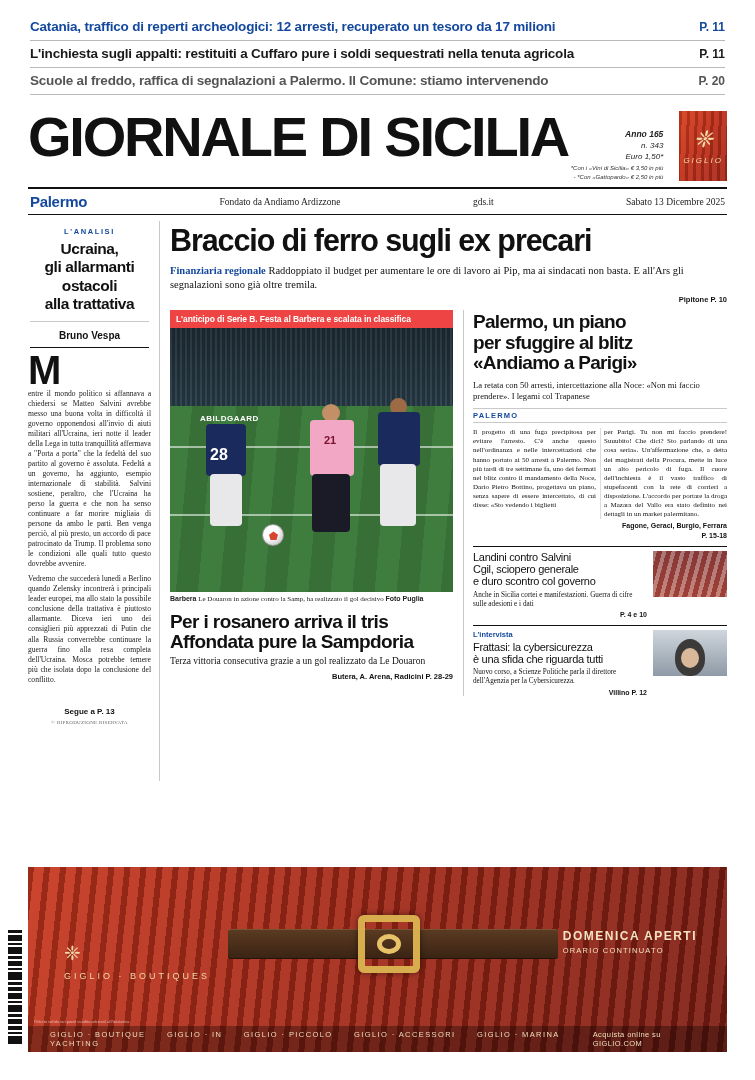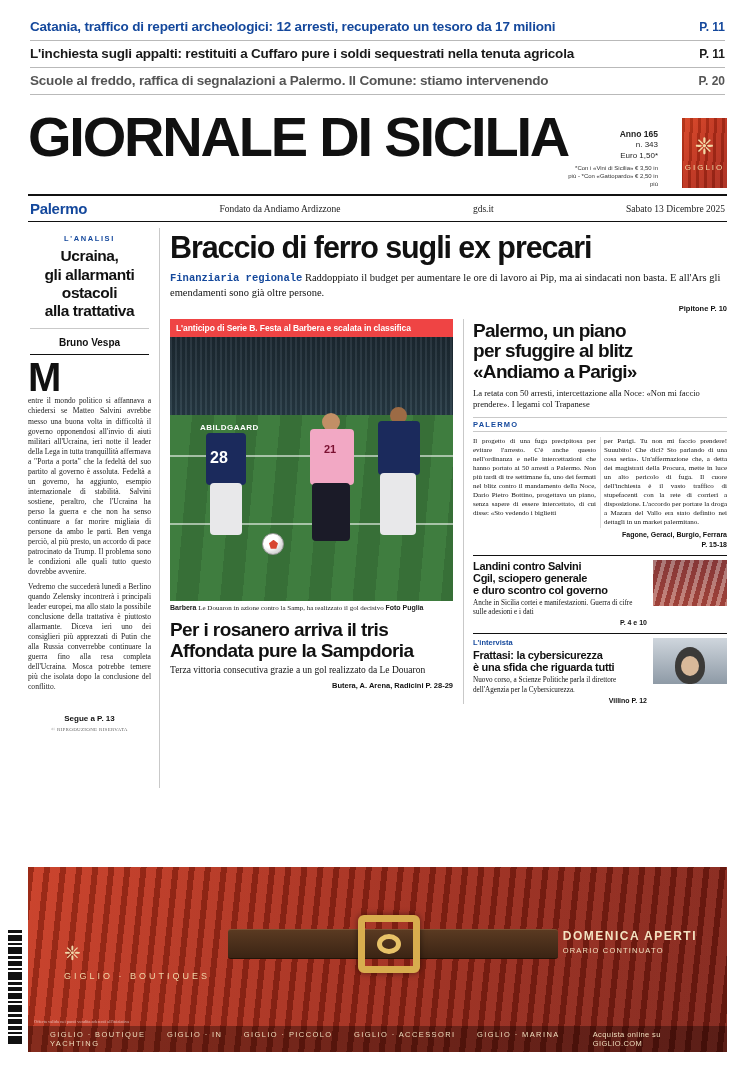--- a/index.html
+++ b/index.html
@@ -40,21 +40,21 @@
   }
   .logo-title {
     font-family:"Liberation Sans", sans-serif;
     font-weight:bold;
     font-size:56px;
     letter-spacing:-2.2px;
     line-height:1;
     margin-top:4px;
     white-space:nowrap;
   }
-  .mast-right { display:flex; align-items:flex-end; gap:24px; margin-top:6px; }
+  .mast-right { display:flex; align-items:center; gap:16px; margin-top:6px;font-style:italic; }
   .anno {
     text-align:right;
     font-family:"Liberation Sans", sans-serif;
     font-size:8px; line-height:1.35; color:#222; padding-top:18px;
   }
   .anno .a1 { font-weight:bold; font-size:8.5px; }
   .anno .a4 { font-size:6px; color:#333; margin-top:2px; }
   .giglio-box {
     width:92px; height:70px;
     background:linear-gradient(120deg,#d9411f 0%, #c0301a 45%, #a8281a 100%);
@@ -135,21 +135,21 @@
   
   .lead-head {
     font-family:"Liberation Sans", sans-serif;
     font-weight:bold; font-size:30.5px; letter-spacing:-1.1px; line-height:1.02;
     margin:4px 0 8px 0;
   }
   .lead-sub {
     font-size:10.5px; line-height:1.3; margin-bottom:4px;
   }
   .lead-sub .kicker {
-    font-family:Liberation Mono, monospace;
+    font-family:Liberation Serif, serif;
     color:#14489c; font-weight:bold; font-size:10.5px;margin-top:32px;
   }
   .byline-right {
     font-family:"Liberation Sans", sans-serif;
     font-size:7.5px; font-weight:bold; text-align:right; margin-bottom:6px;
   }
   .split { display:flex; gap:10px; }
   .split-left { width:283px; }
   .split-right { width:auto; flex:1; border-left:1px solid #c9c9c9; padding-left:9px; }
 
@@ -178,21 +178,21 @@
     position:absolute; left:-10%; width:120%; height:2px; background:rgba(255,255,255,.55);
   }
   .pl1 { top:118px; }
   .pl2 { top:186px; }
   .player { position:absolute; }
   .p-body { position:absolute; border-radius:4px; }
   
   .pA { left:28px; top:96px; width:58px; height:124px; }
   .pA .torso { left:8px; top:0; width:40px; height:52px; background:#1b2a5c; }
   .pA .legs { left:12px; top:50px; width:32px; height:52px; background:#e8e8ea; }
-  .pA .num { position:absolute; left:12px; top:16px; color:#fff; font-family:"Liberation Sans",sans-serif; font-weight:bold; font-size:16px; }
+  .pA .num { position:absolute; left:12px; top:22px; color:#fff; font-family:"Liberation Sans",sans-serif; font-weight:bold; font-size:16px; }
   .pA .name { position:absolute; left:2px; top:-10px; color:#fff; font-family:"Liberation Sans",sans-serif; font-weight:bold; font-size:8px; letter-spacing:.5px; }
   
   .pB { left:126px; top:84px; width:78px; height:142px; }
   .pB .torso { left:14px; top:8px; width:44px; height:56px; background:#f2a8c4; }
   .pB .legs { left:16px; top:62px; width:38px; height:58px; background:#1b1b28; }
   .pB .head { position:absolute; left:26px; top:-8px; width:18px; height:18px; border-radius:50%; background:#c28f66; }
   .pB .num { position:absolute; left:28px; top:22px; color:#7a1030; font-family:"Liberation Sans",sans-serif; font-weight:bold; font-size:11px; }
   
   .pC { left:196px; top:78px; width:72px; height:150px; }
   .pC .torso { left:12px; top:6px; width:42px; height:54px; background:#1b2a5c; }
@@ -237,21 +237,21 @@
     font-weight:bold; font-size:7px; text-align:right; margin-top:3px;
   }
   .brief { border-top:1px solid #111; margin-top:7px; padding-top:4px; display:flex; gap:6px; }
   .brief-txt { flex:1; }
   .brief-kicker {
     font-family:"Liberation Sans", sans-serif;
     font-weight:bold; font-size:7.5px; color:#14489c; margin-bottom:2px;
   }
   .brief-head {
     font-family:"Liberation Sans", sans-serif;
-    font-weight:bold; font-size:11px; line-height:1.1; letter-spacing:-0.3px; margin-bottom:3px;
+    font-weight:normal; font-size:11px; line-height:1.1; letter-spacing:-0.3px; margin-bottom:3px;
   }
   .brief-body { font-size:7.2px; line-height:1.28; }
   .brief-ref { font-family:"Liberation Sans", sans-serif; font-weight:bold; font-size:7px; text-align:right; margin-top:2px; }
   .thumb { width:74px; height:46px; flex:none; overflow:hidden; position:relative; }
   .thumb.protest { background:linear-gradient(#8d4a4a,#b35a4d); }
   .thumb.protest::after {
     content:""; position:absolute; inset:0;
     background:repeating-linear-gradient(105deg, rgba(255,255,255,.25) 0 4px, rgba(120,20,20,.35) 4px 9px);
   }
   .thumb.portrait { background:linear-gradient(#cfd6dd,#8e9aa6); }
@@ -376,21 +376,21 @@
         </div>
       </div>
       <div class="segue">Segue a P. 13</div>
       <div class="repro">© RIPRODUZIONE RISERVATA</div>
     </div>
 
     <div class="col-right">
 
       <div class="lead-head">Braccio di ferro sugli ex precari</div>
       <div class="lead-sub">
-        <span class="kicker">Finanziaria regionale</span><span> Raddoppiato il budget per aumentare le ore di lavoro ai Pip, ma ai sindacati non basta. E all'Ars gli emendamenti sono già oltre persone.</span>
+        <span class="kicker">Finanziaria regionale</span><span> Raddoppiato il budget per aumentare le ore di lavoro ai Pip, ma ai sindacati non basta. E all'Ars gli segnalazioni sono già oltre tremila.</span>
       </div>
       <div class="byline-right">Pipitone  P. 10</div>
 
       <div class="split">
 
         <div class="split-left">
           <div class="sportbar">L'anticipo di Serie B. Festa al Barbera e scalata in classifica</div>
           <div class="photo">
             <div class="crowd"></div>
             <div class="pitch"></div>

